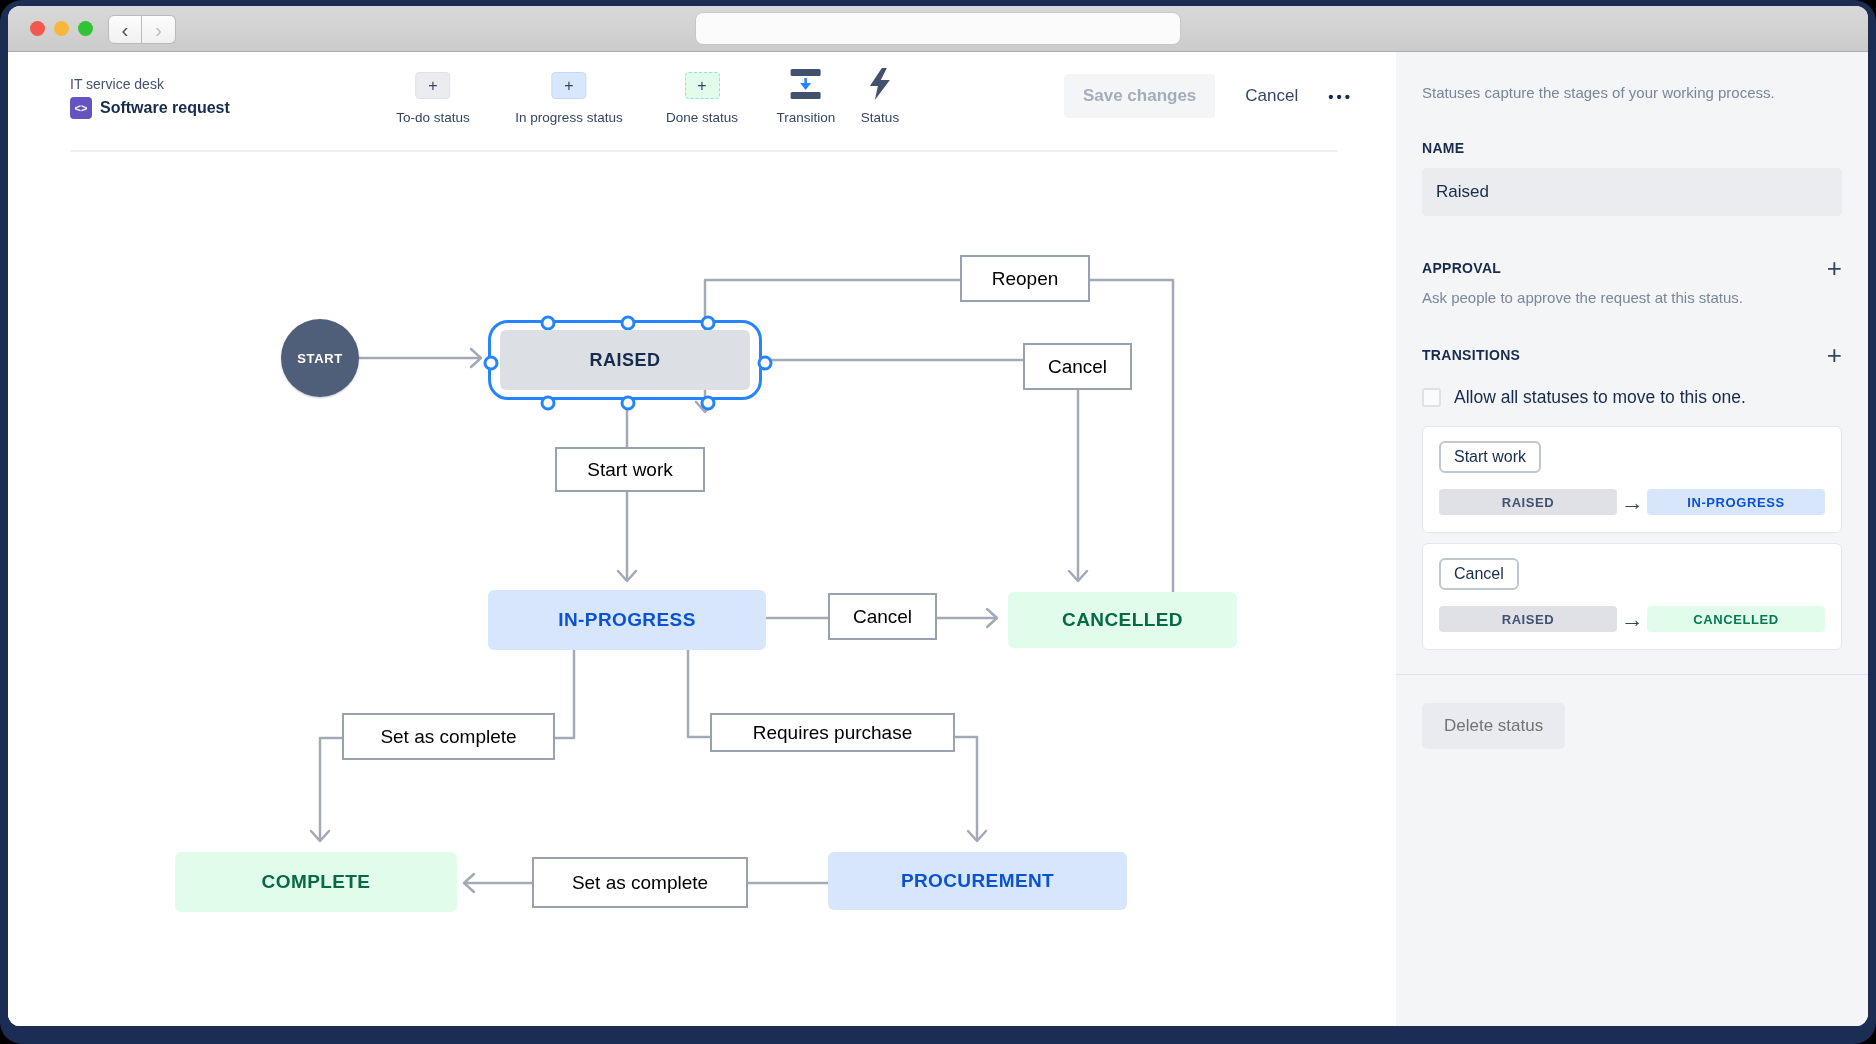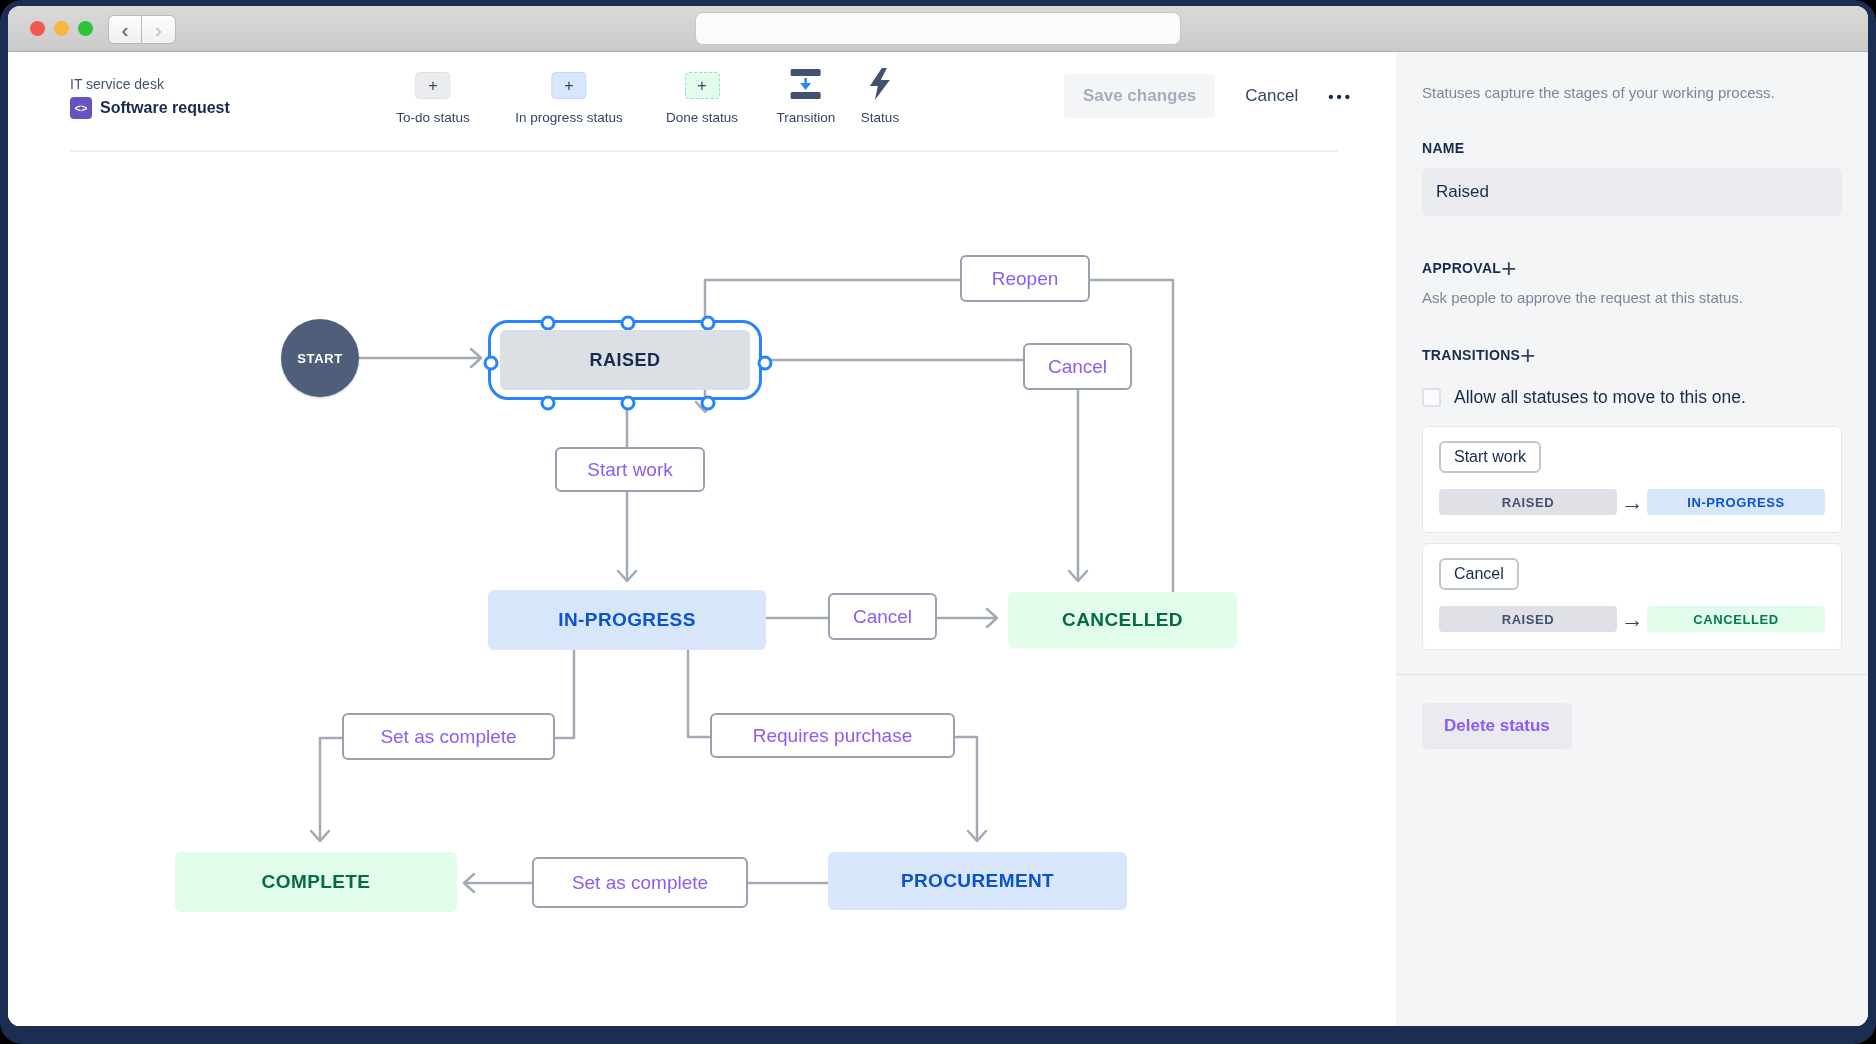--- a/index.html
+++ b/index.html
@@ -67,37 +67,37 @@
   .node.blue { background:#d8e6fc; color:#0b52d1; font-size:19px; letter-spacing:.4px; border-radius:6px; }
   .node.green { background:#e2fcec; color:#056a45; font-size:19px; letter-spacing:.4px; border-radius:6px; }
   .node.inprogress { left:480px; top:438px; width:278px; height:60px; }
   .node.cancelledn { left:1000px; top:440px; width:229px; height:56px; }
   .node.completen { left:167px; top:700px; width:282px; height:60px; }
   .node.procurementn { left:820px; top:700px; width:299px; height:58px; }
   .selection { position:absolute; left:480px; top:168px; width:274px; height:80px;
                border:3px solid #2684ff; border-radius:20px; z-index:2; }
   .handle { position:absolute; width:15px; height:15px; background:#fff; border:3px solid #2684ff;
             border-radius:50%; transform:translate(-50%,-50%); }
-  .tlabel { position:absolute; background:#fff; border:2px solid #98a1b0; border-radius:6px;
-            color:#8b5cf6; font-size:19px; display:flex; align-items:center; justify-content:center;
+  .tlabel { position:absolute; background:#fff; border:2px solid #98a1b0; border-radius:0;
+            color:#000000; font-size:19px; display:flex; align-items:center; justify-content:center;
             z-index:3; }
   .tl-reopen { left:952px; top:103px; width:130px; height:47px; }
   .tl-cancel1 { left:1015px; top:191px; width:109px; height:47px; }
   .tl-startwork { left:547px; top:295px; width:150px; height:45px; }
   .tl-cancel2 { left:820px; top:441px; width:109px; height:47px; }
   .tl-setcompleteA { left:334px; top:561px; width:213px; height:47px; }
-  .tl-requires { left:702px; top:561px; width:245px; height:45px; }
+  .tl-requires { left:702px; top:561px; width:245px; height:39px; }
   .tl-setcompleteB { left:524px; top:705px; width:216px; height:51px; }
 
   
   .panel h1 { font-size:28px; font-weight:600; color:#172b4d; margin-bottom:9px; }
   .p-sub { font-size:15px; color:#7a869a; line-height:1.45; }
   .p-label { font-size:14px; font-weight:700; color:#172b4d; letter-spacing:.3px; }
   .sec { margin-top:34px; }
-  .sec-head { display:flex; align-items:center; }
+  .sec-head { display:flex; align-items:center; justify-content:space-between; }
   .plus { font-size:26px; font-weight:400; color:#344563; line-height:20px; cursor:default; }
   .name-input { margin-top:12px; width:100%; height:48px; background:#ebecf0; border:none;
                 border-radius:5px; padding:0 14px; font-size:17px; color:#172b4d; font-family:inherit; }
   .dropdown { margin-top:14px; height:58px; background:#ebecf0; border-radius:5px;
               display:flex; align-items:center; padding:0 18px; }
   .lozenge { background:#dfe1e6; border-radius:4px; padding:5px 11px; font-size:13px;
              font-weight:700; letter-spacing:1px; color:#42526e; }
   .dropdown .chev { margin-left:auto; }
   .checkrow { display:flex; align-items:center; gap:13px; margin-top:22px; }
   .checkbox { width:19px; height:19px; background:#fafbfc; border:2px solid #dfe1e6; border-radius:3px; }
@@ -108,21 +108,21 @@
                         background:#fff; padding:5px 13px; font-size:16px; color:#172b4d; }
   .pillrow { display:flex; align-items:center; justify-content:space-between; margin-top:16px; }
   .pill { width:178px; height:26px; border-radius:4px; display:flex; align-items:center;
           justify-content:center; font-size:13px; font-weight:700; letter-spacing:.6px; }
   .pill.from { background:#dfe1e6; color:#42526e; }
   .pill.to-blue { background:#d8e6fc; color:#0b52d1; }
   .pill.to-green { background:#e2fcec; color:#057a52; }
   .pill-arrow { font-size:23px; color:#344563; }
   .panel-divider { border-top:1px solid #dfe2e7; margin:24px -26px 0 -26px; }
   .delete-btn { margin-top:28px; background:#e9ebf0; border:none; border-radius:5px;
-                padding:13px 22px; font-size:17px; color:#8b5cf6; font-family:inherit;font-weight:bold; }
+                padding:13px 22px; font-size:17px; color:#737373; font-family:inherit; }
 </style>
 </head>
 <body>
 
 <div class="frame">
 <div class="window">
 
   <div class="titlebar">
     <div class="traffic">
       <div class="tl red"></div>

